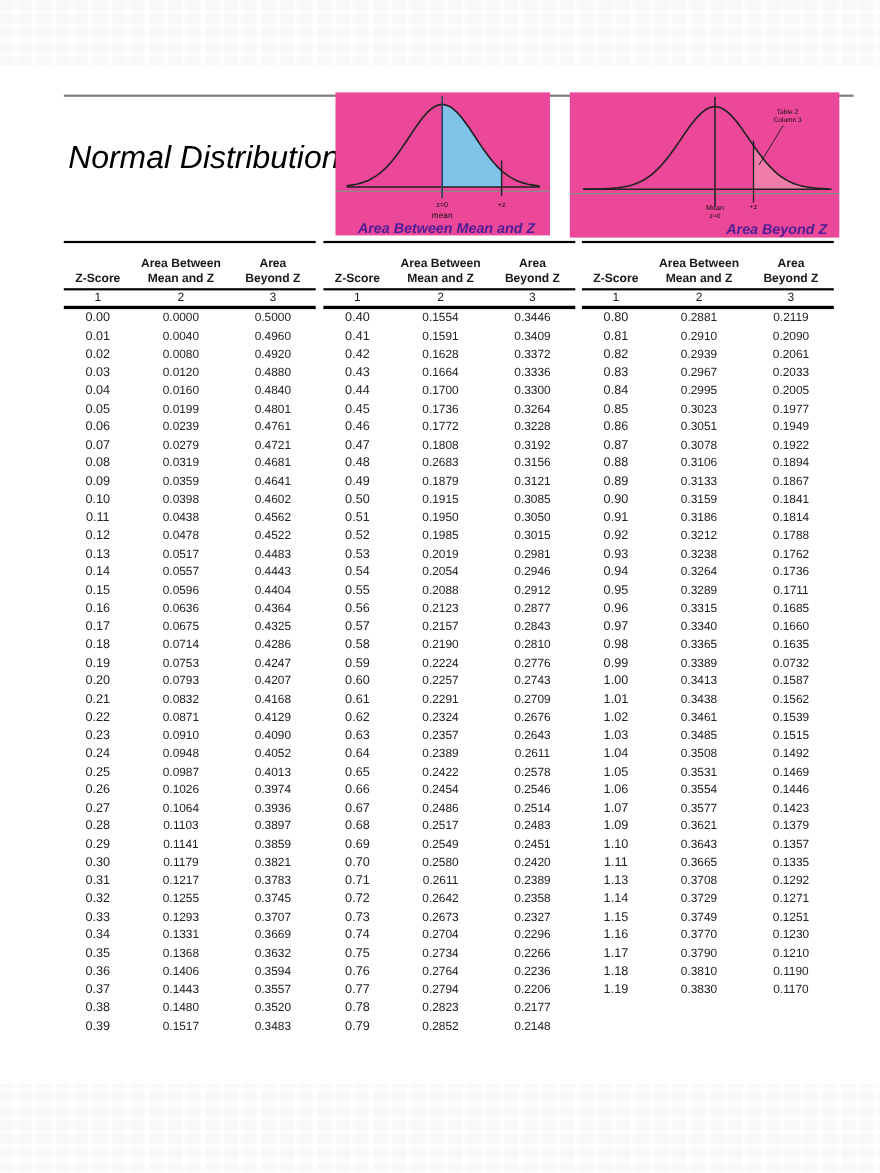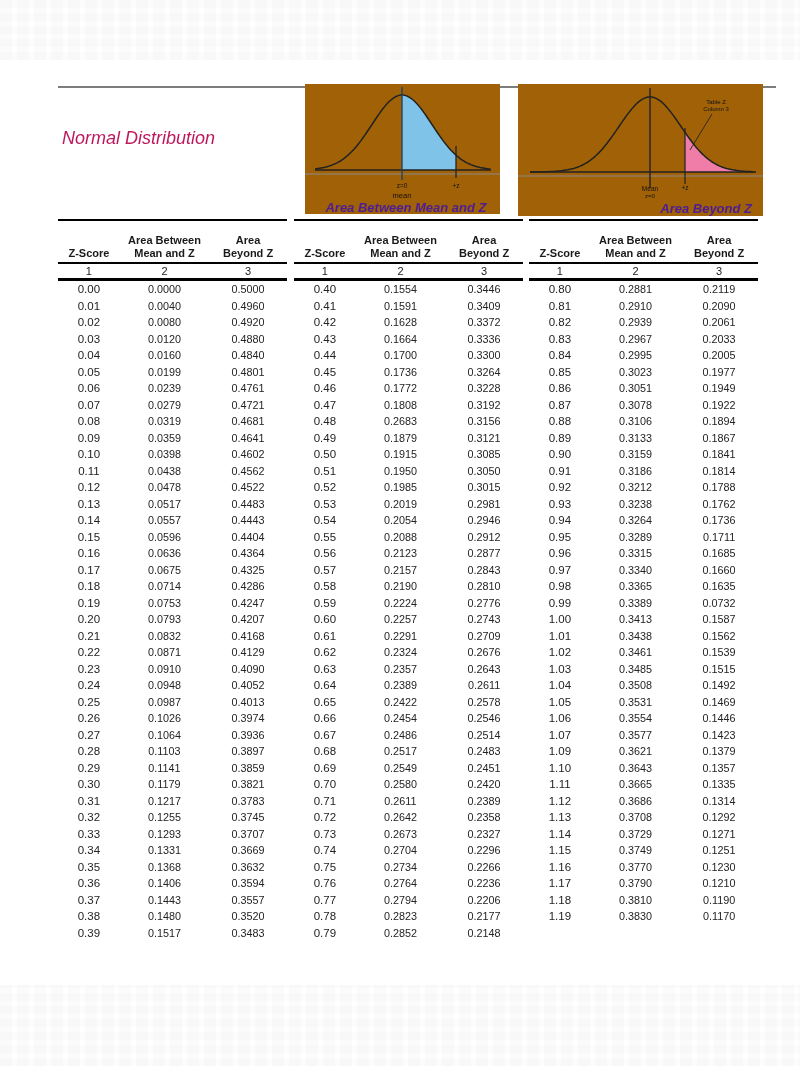--- a/index.html
+++ b/index.html
@@ -5,22 +5,22 @@
   html,body{margin:0;padding:0;background:#fff;}
   .page{position:relative;width:800px;height:1066px;background:#ffffff;overflow:hidden;
         font-family:"Liberation Sans",sans-serif;color:#1a1a1a;}
   .texture{position:absolute;left:0;width:100%;pointer-events:none;
     background:
       repeating-linear-gradient(90deg, rgba(0,0,0,0.015) 0 12px, transparent 12px 17px),
       repeating-linear-gradient(0deg, rgba(0,0,0,0.012) 0 8px, transparent 8px 13px);}
   .texture.top{top:0;height:60px;}
   .texture.bottom{top:985px;height:81px;}
   .divider{position:absolute;left:58px;top:86px;width:718px;height:2px;background:#7d7d7d;}
-  .doc-title{position:absolute;left:62px;top:128px;font-size:18px;font-style:italic;color:#be185d;}
-  .curvebox{position:absolute;background:#a16207;}
+  .doc-title{position:absolute;left:62px;top:128px;font-size:29px;font-style:italic;color:#000000;}
+  .curvebox{position:absolute;background:#ec4899;}
   .curve1{left:305px;top:84px;width:195px;height:130px;}
   .curve2{left:518px;top:84px;width:245px;height:132px;}
   .caption{position:absolute;font-size:13px;font-weight:bold;font-style:italic;text-align:center;color:#4c1d95;}
   .caption1{left:296px;top:200px;width:220px;}
   .caption2{left:524px;top:201px;width:228px;text-align:right;}
   .tgroup{position:absolute;top:219px;width:229px;}
   .g0{left:58px;} .g1{left:294px;} .g2{left:529px;}
   .rule{background:#000;width:100%;}
   .rule.top{height:2px;}
   .rule.mid{height:2px;}
@@ -696,25 +696,20 @@
           <div class="cw0 cz">1.10</div>
           <div class="cw1">0.3643</div>
           <div class="cw2">0.1357</div>
         </div>
         <div class="trow">
           <div class="cw0 cz">1.11</div>
           <div class="cw1">0.3665</div>
           <div class="cw2">0.1335</div>
         </div>
         <div class="trow">
-          <div class="cw0 cz">1.12</div>
-          <div class="cw1">0.3686</div>
-          <div class="cw2">0.1314</div>
-        </div>
-        <div class="trow">
           <div class="cw0 cz">1.13</div>
           <div class="cw1">0.3708</div>
           <div class="cw2">0.1292</div>
         </div>
         <div class="trow">
           <div class="cw0 cz">1.14</div>
           <div class="cw1">0.3729</div>
           <div class="cw2">0.1271</div>
         </div>
         <div class="trow">

